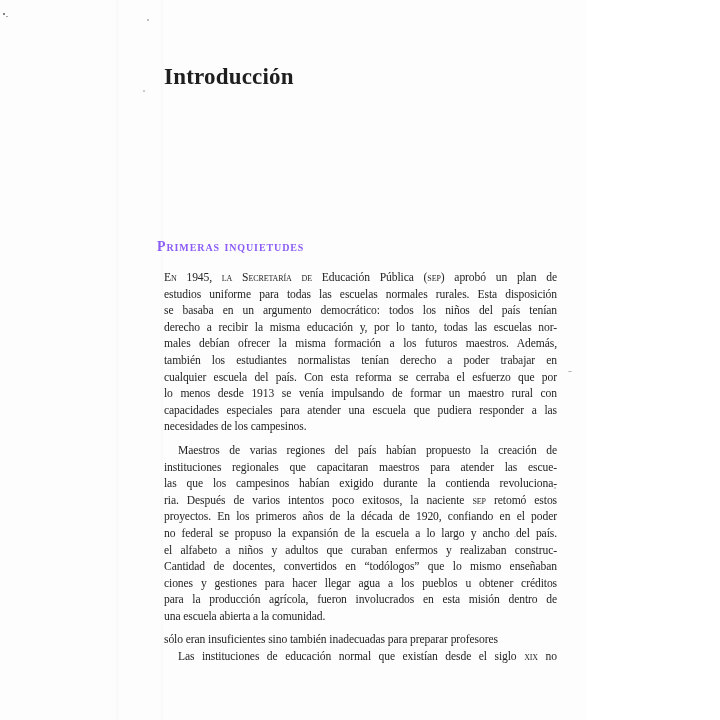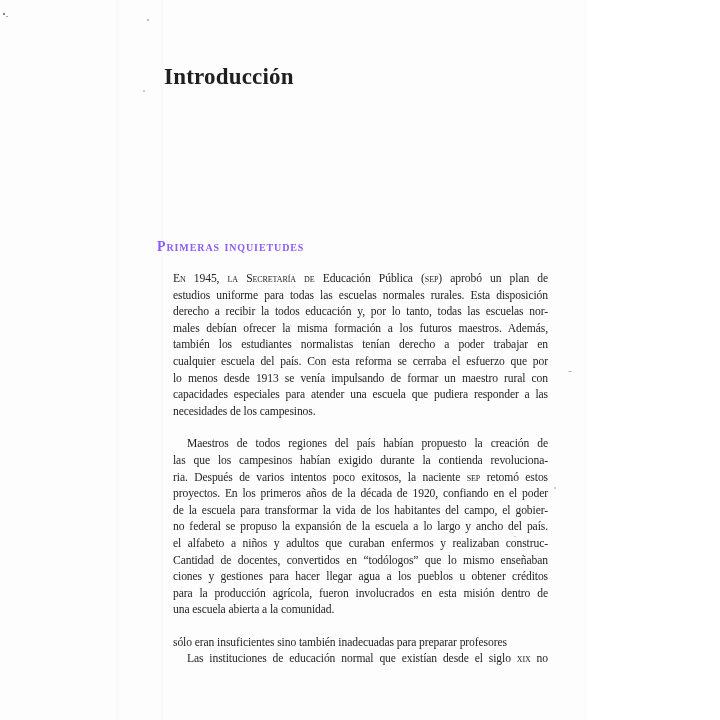--- a/index.html
+++ b/index.html
@@ -33,21 +33,21 @@
     width:407px;
   }
   .section-heading{
     font-variant:small-caps;
     font-size:14px;
     letter-spacing:0.9px;
     color:#8b5cf6;
     margin:0 0 15px 0;
     line-height:17px;
   }
-  .para{margin:16px;padding:0;}
+  .para{margin:7px;padding:0;}
   .line{
     font-size:11.6px;
     line-height:16.6px;
     letter-spacing:-0.1px;
     text-align:justify;
     text-align-last:justify;
     white-space:normal;
     color:#242424;
   }
   .line.last{text-align-last:left;}
@@ -60,34 +60,35 @@
 
 <div class="page">
   <h1 class="chapter-title">Introducción</h1>
 
   <div class="content">
     <h2 class="section-heading">Primeras inquietudes</h2>
     <div>
         <div class="para">
           <div class="line"><span class="sc">En 1945, la Secretaría de</span><span> Educación Pública (</span><span class="sc">sep</span><span>) aprobó un plan de</span></div>
           <div class="line"><span>estudios uniforme para todas las escuelas normales rurales. Esta disposición</span></div>
-          <div class="line"><span>derecho a recibir la todos educación y, por lo tanto, todas las escuelas nor-</span></div>
+          <div class="line"><span>se basaba en un argumento democrático: todos los niños del país tenían</span></div>
+          <div class="line"><span>derecho a recibir la misma educación y, por lo tanto, todas las escuelas nor-</span></div>
           <div class="line"><span>males debían ofrecer la misma formación a los futuros maestros. Además,</span></div>
           <div class="line"><span>también los estudiantes normalistas tenían derecho a poder trabajar en</span></div>
           <div class="line"><span>cualquier escuela del país. Con esta reforma se cerraba el esfuerzo que por</span></div>
           <div class="line"><span>lo menos desde 1913 se venía impulsando de formar un maestro rural con</span></div>
           <div class="line"><span>capacidades especiales para atender una escuela que pudiera responder a las</span></div>
           <div class="line last"><span>necesidades de los campesinos.</span></div>
         </div>
         <div class="para">
-          <div class="line indent"><span>Maestros de todos regiones del país habían propuesto la creación de</span></div>
+          <div class="line indent"><span>Maestros de varias regiones del país habían propuesto la creación de</span></div>
+          <div class="line"><span>instituciones regionales que capacitaran maestros para atender las escue-</span></div>
           <div class="line"><span>las que los campesinos habían exigido durante la contienda revoluciona-</span></div>
           <div class="line"><span>ria. Después de varios intentos poco exitosos, la naciente </span><span class="sc">sep</span><span> retomó estos</span></div>
           <div class="line"><span>proyectos. En los primeros años de la década de 1920, confiando en el poder</span></div>
-          <div class="line"><span>de la escuela para transformar la vida de los habitantes del campo, el gobier-</span></div>
           <div class="line"><span>no federal se propuso la expansión de la escuela a lo largo y ancho del país.</span></div>
           <div class="line"><span>el alfabeto a niños y adultos que curaban enfermos y realizaban construc-</span></div>
           <div class="line"><span>Cantidad de docentes, convertidos en “todólogos” que lo mismo enseñaban</span></div>
           <div class="line"><span>ciones y gestiones para hacer llegar agua a los pueblos u obtener créditos</span></div>
           <div class="line"><span>para la producción agrícola, fueron involucrados en esta misión dentro de</span></div>
           <div class="line last"><span>una escuela abierta a la comunidad.</span></div>
         </div>
         <div class="para">
           <div class="line last"><span>sólo eran insuficientes sino también inadecuadas para preparar profesores</span></div>
           <div class="line indent"><span>Las instituciones de educación normal que existían desde el siglo </span><span class="sc">xix</span><span> no</span></div>

